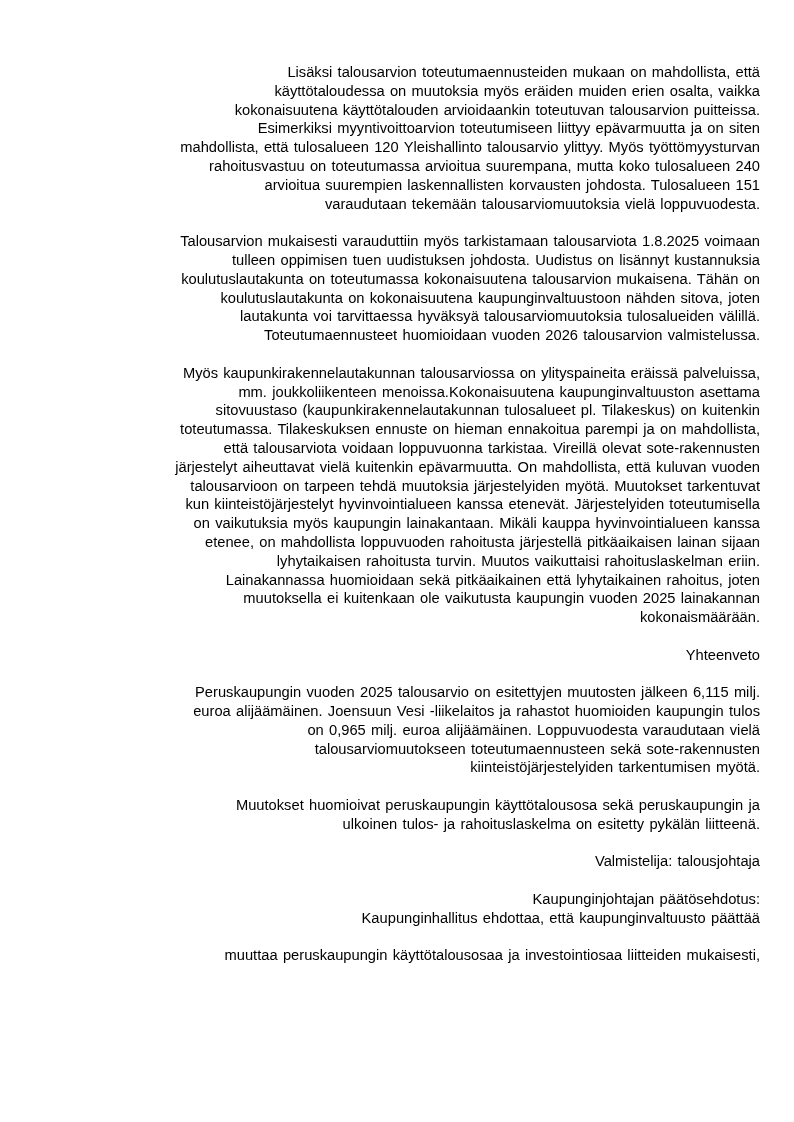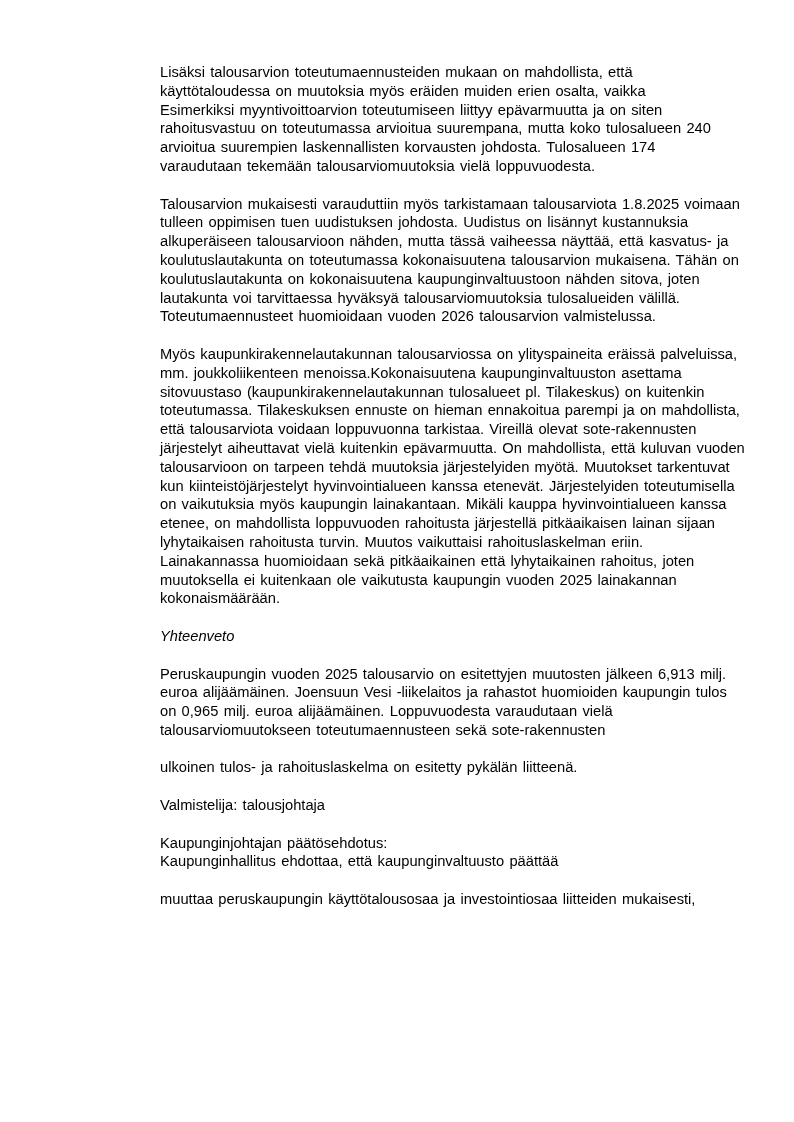--- a/index.html
+++ b/index.html
@@ -1,15 +1,15 @@
 <!DOCTYPE html>
 <html><head>
 <meta charset="utf-8">
 <style>
-  * { margin: 0; padding: 0; box-sizing: border-box; }
+  * { margin: 0; padding: 0; box-sizing: border-box; text-align: right; }
   html, body {
     width: 794px;
     height: 1122px;
     background: #ffffff;
     font-family: "Liberation Sans", "DejaVu Sans", sans-serif;
   }
   .page {
     position: relative;
     width: 794px;
     height: 1122px;
@@ -21,41 +21,42 @@
     left: 160px;
     top: 63px;
     width: 600px;
     color: #000000;
     font-size: 14.7px;
     line-height: 18.8px;
     word-spacing: 1.2px;
   }
   .para { margin: 0; }
   .para.space-after { margin-bottom: 18.8px; }
-  .para.italic { font-style: italic; }
+  .para.italic { }
   .para.bold { font-weight: normal; }
   .line { white-space: nowrap; }
 </style>
 </head>
 <body>
 
 <div class="page">
   <div class="text-block">
       <div class="para body space-after">
         <div class="line">Lisäksi talousarvion toteutumaennusteiden mukaan on mahdollista, että</div>
         <div class="line">käyttötaloudessa on muutoksia myös eräiden muiden erien osalta, vaikka</div>
+        <div class="line">kokonaisuutena käyttötalouden arvioidaankin toteutuvan talousarvion puitteissa.</div>
         <div class="line">Esimerkiksi myyntivoittoarvion toteutumiseen liittyy epävarmuutta ja on siten</div>
+        <div class="line">mahdollista, että tulosalueen 120 Yleishallinto talousarvio ylittyy. Myös työttömyysturvan</div>
         <div class="line">rahoitusvastuu on toteutumassa arvioitua suurempana, mutta koko tulosalueen 240</div>
-        <div class="line">arvioitua suurempien laskennallisten korvausten johdosta. Tulosalueen 174</div>
+        <div class="line">arvioitua suurempien laskennallisten korvausten johdosta. Tulosalueen 151</div>
         <div class="line">varaudutaan tekemään talousarviomuutoksia vielä loppuvuodesta.</div>
       </div>
       <div class="para body space-after">
         <div class="line">Talousarvion mukaisesti varauduttiin myös tarkistamaan talousarviota 1.8.2025 voimaan</div>
         <div class="line">tulleen oppimisen tuen uudistuksen johdosta. Uudistus on lisännyt kustannuksia</div>
-        <div class="line">alkuperäiseen talousarvioon nähden, mutta tässä vaiheessa näyttää, että kasvatus- ja</div>
         <div class="line">koulutuslautakunta on toteutumassa kokonaisuutena talousarvion mukaisena. Tähän on</div>
         <div class="line">koulutuslautakunta on kokonaisuutena kaupunginvaltuustoon nähden sitova, joten</div>
         <div class="line">lautakunta voi tarvittaessa hyväksyä talousarviomuutoksia tulosalueiden välillä.</div>
         <div class="line">Toteutumaennusteet huomioidaan vuoden 2026 talousarvion valmistelussa.</div>
       </div>
       <div class="para body space-after">
         <div class="line">Myös kaupunkirakennelautakunnan talousarviossa on ylityspaineita eräissä palveluissa,</div>
         <div class="line">mm. joukkoliikenteen menoissa.Kokonaisuutena kaupunginvaltuuston asettama</div>
         <div class="line">sitovuustaso (kaupunkirakennelautakunnan tulosalueet pl. Tilakeskus) on kuitenkin</div>
         <div class="line">toteutumassa. Tilakeskuksen ennuste on hieman ennakoitua parempi ja on mahdollista,</div>
@@ -67,26 +68,28 @@
         <div class="line">etenee, on mahdollista loppuvuoden rahoitusta järjestellä pitkäaikaisen lainan sijaan</div>
         <div class="line">lyhytaikaisen rahoitusta turvin. Muutos vaikuttaisi rahoituslaskelman eriin.</div>
         <div class="line">Lainakannassa huomioidaan sekä pitkäaikainen että lyhytaikainen rahoitus, joten</div>
         <div class="line">muutoksella ei kuitenkaan ole vaikutusta kaupungin vuoden 2025 lainakannan</div>
         <div class="line">kokonaismäärään.</div>
       </div>
       <div class="para italic space-after">
         <div class="line">Yhteenveto</div>
       </div>
       <div class="para body space-after">
-        <div class="line">Peruskaupungin vuoden 2025 talousarvio on esitettyjen muutosten jälkeen 6,913 milj.</div>
+        <div class="line">Peruskaupungin vuoden 2025 talousarvio on esitettyjen muutosten jälkeen 6,115 milj.</div>
         <div class="line">euroa alijäämäinen. Joensuun Vesi -liikelaitos ja rahastot huomioiden kaupungin tulos</div>
         <div class="line">on 0,965 milj. euroa alijäämäinen. Loppuvuodesta varaudutaan vielä</div>
         <div class="line">talousarviomuutokseen toteutumaennusteen sekä sote-rakennusten</div>
+        <div class="line">kiinteistöjärjestelyiden tarkentumisen myötä.</div>
       </div>
       <div class="para body space-after">
+        <div class="line">Muutokset huomioivat peruskaupungin käyttötalousosa sekä peruskaupungin ja</div>
         <div class="line">ulkoinen tulos- ja rahoituslaskelma on esitetty pykälän liitteenä.</div>
       </div>
       <div class="para body space-after">
         <div class="line">Valmistelija: talousjohtaja</div>
       </div>
       <div class="para bold">
         <div class="line">Kaupunginjohtajan päätösehdotus:</div>
       </div>
       <div class="para body space-after">
         <div class="line">Kaupunginhallitus ehdottaa, että kaupunginvaltuusto päättää</div>

